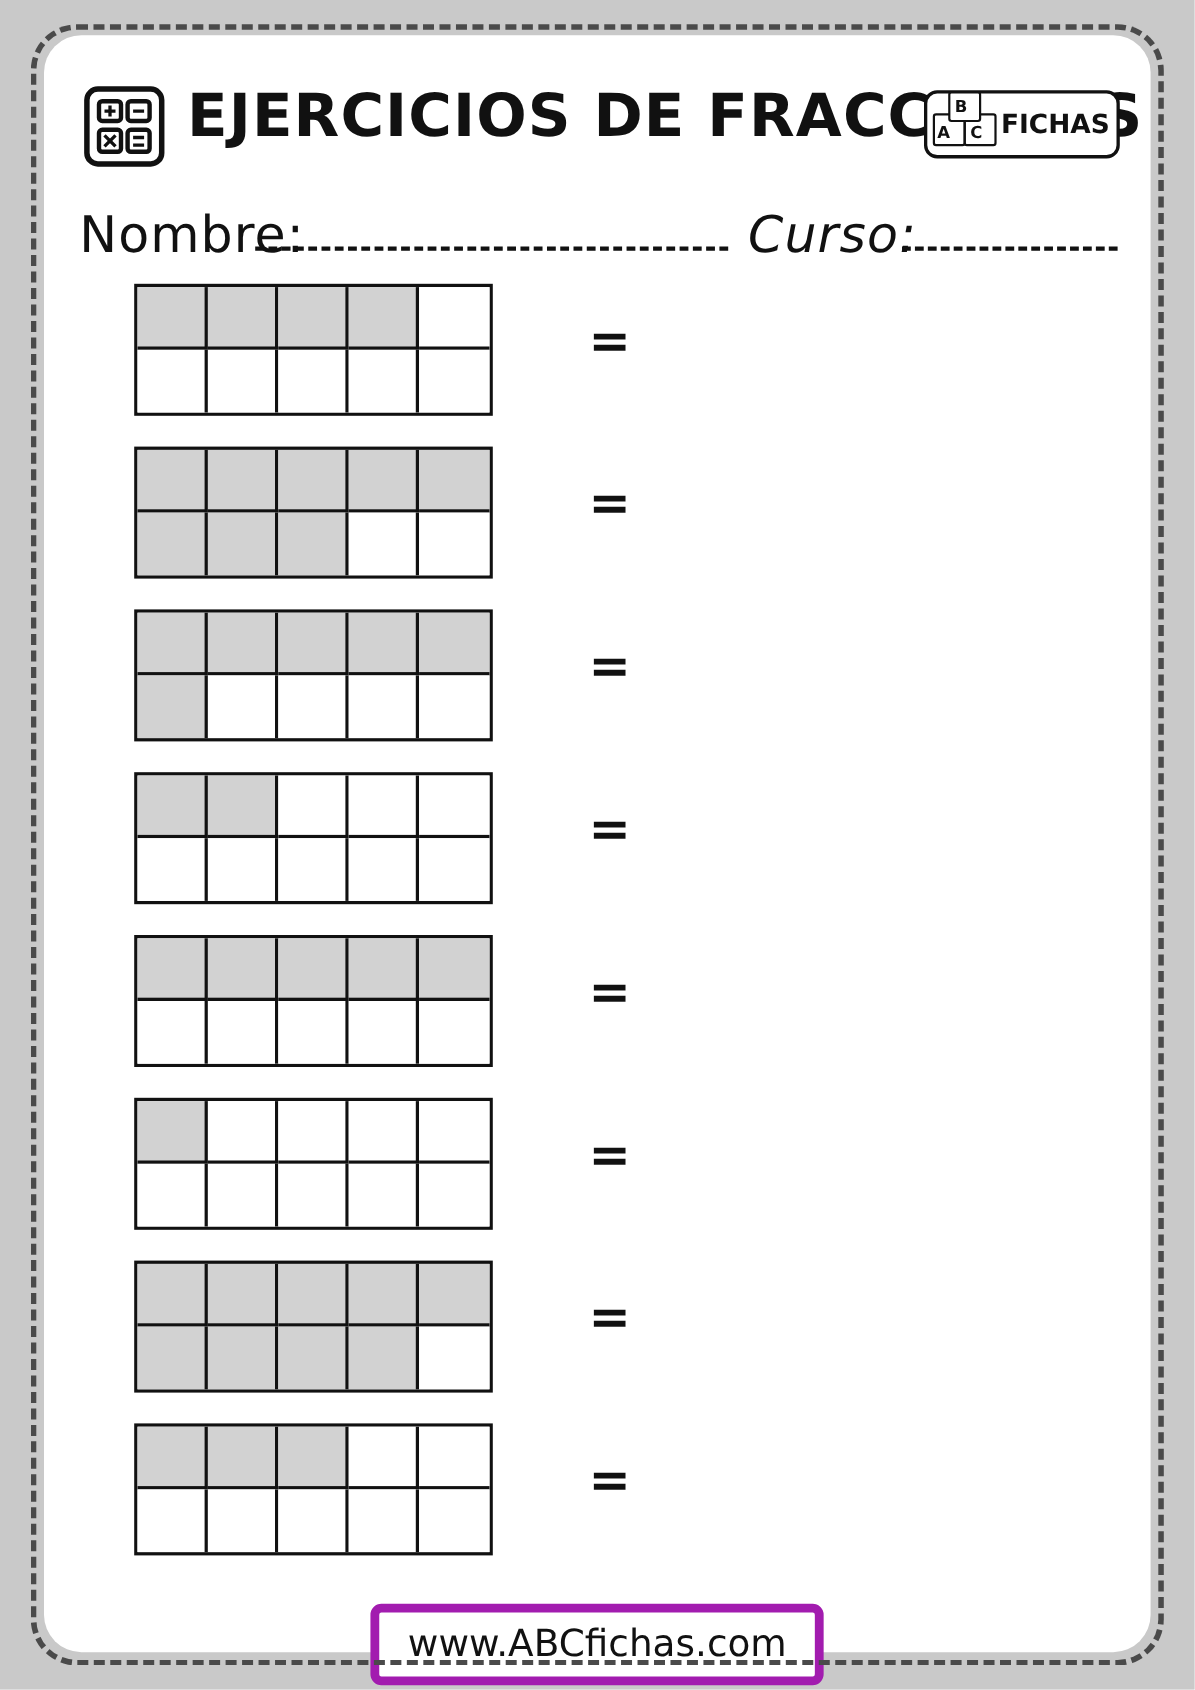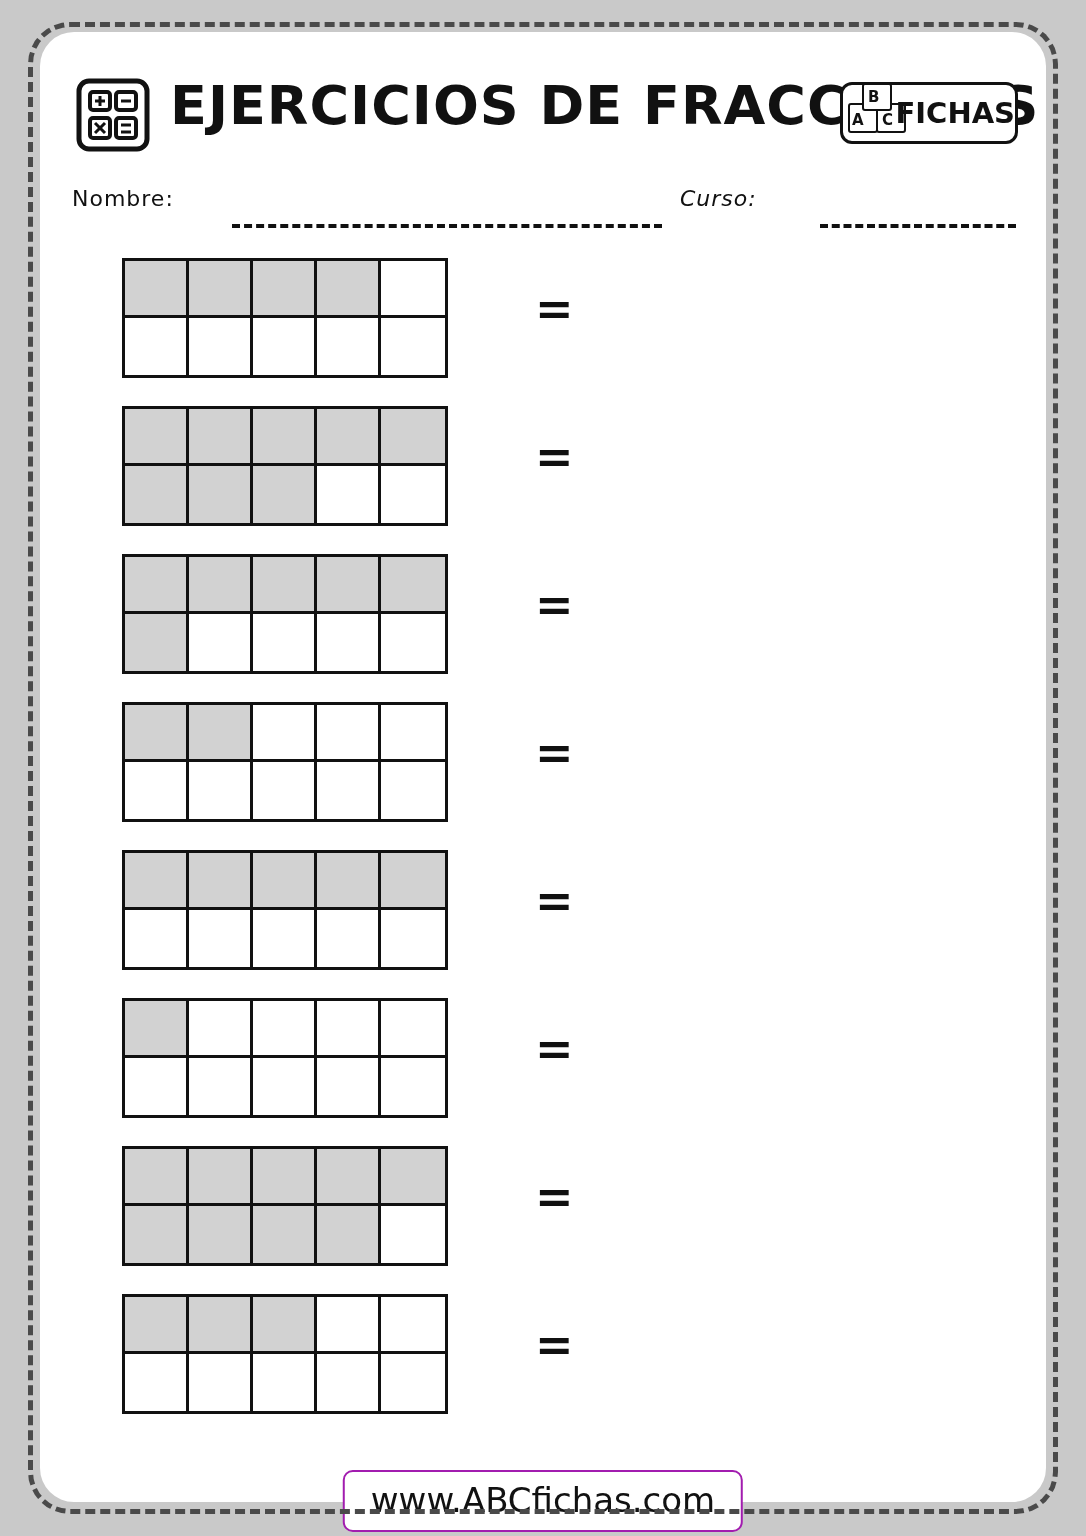--- a/index.html
+++ b/index.html
@@ -99,39 +99,39 @@
     position: absolute; left: 30px; top: 18px;
     width: 26px; height: 26px; border: 2px solid #111; border-radius: 3px;
   }
   .logo .cube .box3 {
     position: absolute; left: 16px; top: -2px;
     width: 26px; height: 24px; border: 2px solid #111; border-radius: 3px;
     background: #fff;
   }
   .logo .fichas {
     font-family: "DejaVu Sans", sans-serif;
-    font-size: 29px;
+    font-size: 24px;
     font-weight: bold;
     color: #111;
     margin-left: 2px;
     letter-spacing: 0px;
   }
 
   
   .name-row {
     position: absolute;
     left: 0;
     top: 150px;
     width: 100%;
     height: 56px;
   }
   .lbl {
     position: absolute;
     font-family: "DejaVu Sans", sans-serif;
-    font-size: 22px;
+    font-size: 46px;
     color: #111;
     letter-spacing: 1px;
   }
   .nombre-lbl { left: 32px; top: 4px; }
   .curso-lbl { left: 640px; top: 4px; font-style: italic; }
   .line {
     position: absolute;
     border-bottom: 4px dashed #111;
     height: 0;
   }
@@ -182,21 +182,21 @@
     font-weight: bold;
     color: #111;
   }
 
   
   .footer {
     position: absolute;
     left: 50%;
     transform: translateX(-50%);
     bottom: -30px;
-    border: 2px solid #a21caf;
+    border: 8px solid #a21caf;
     border-radius: 10px;
     background: #fff;
     padding: 8px 26px 10px 26px;
     font-family: "DejaVu Sans", sans-serif;
     font-size: 34px;
     color: #111;
     white-space: nowrap;
   }
 </style>
 </head>

